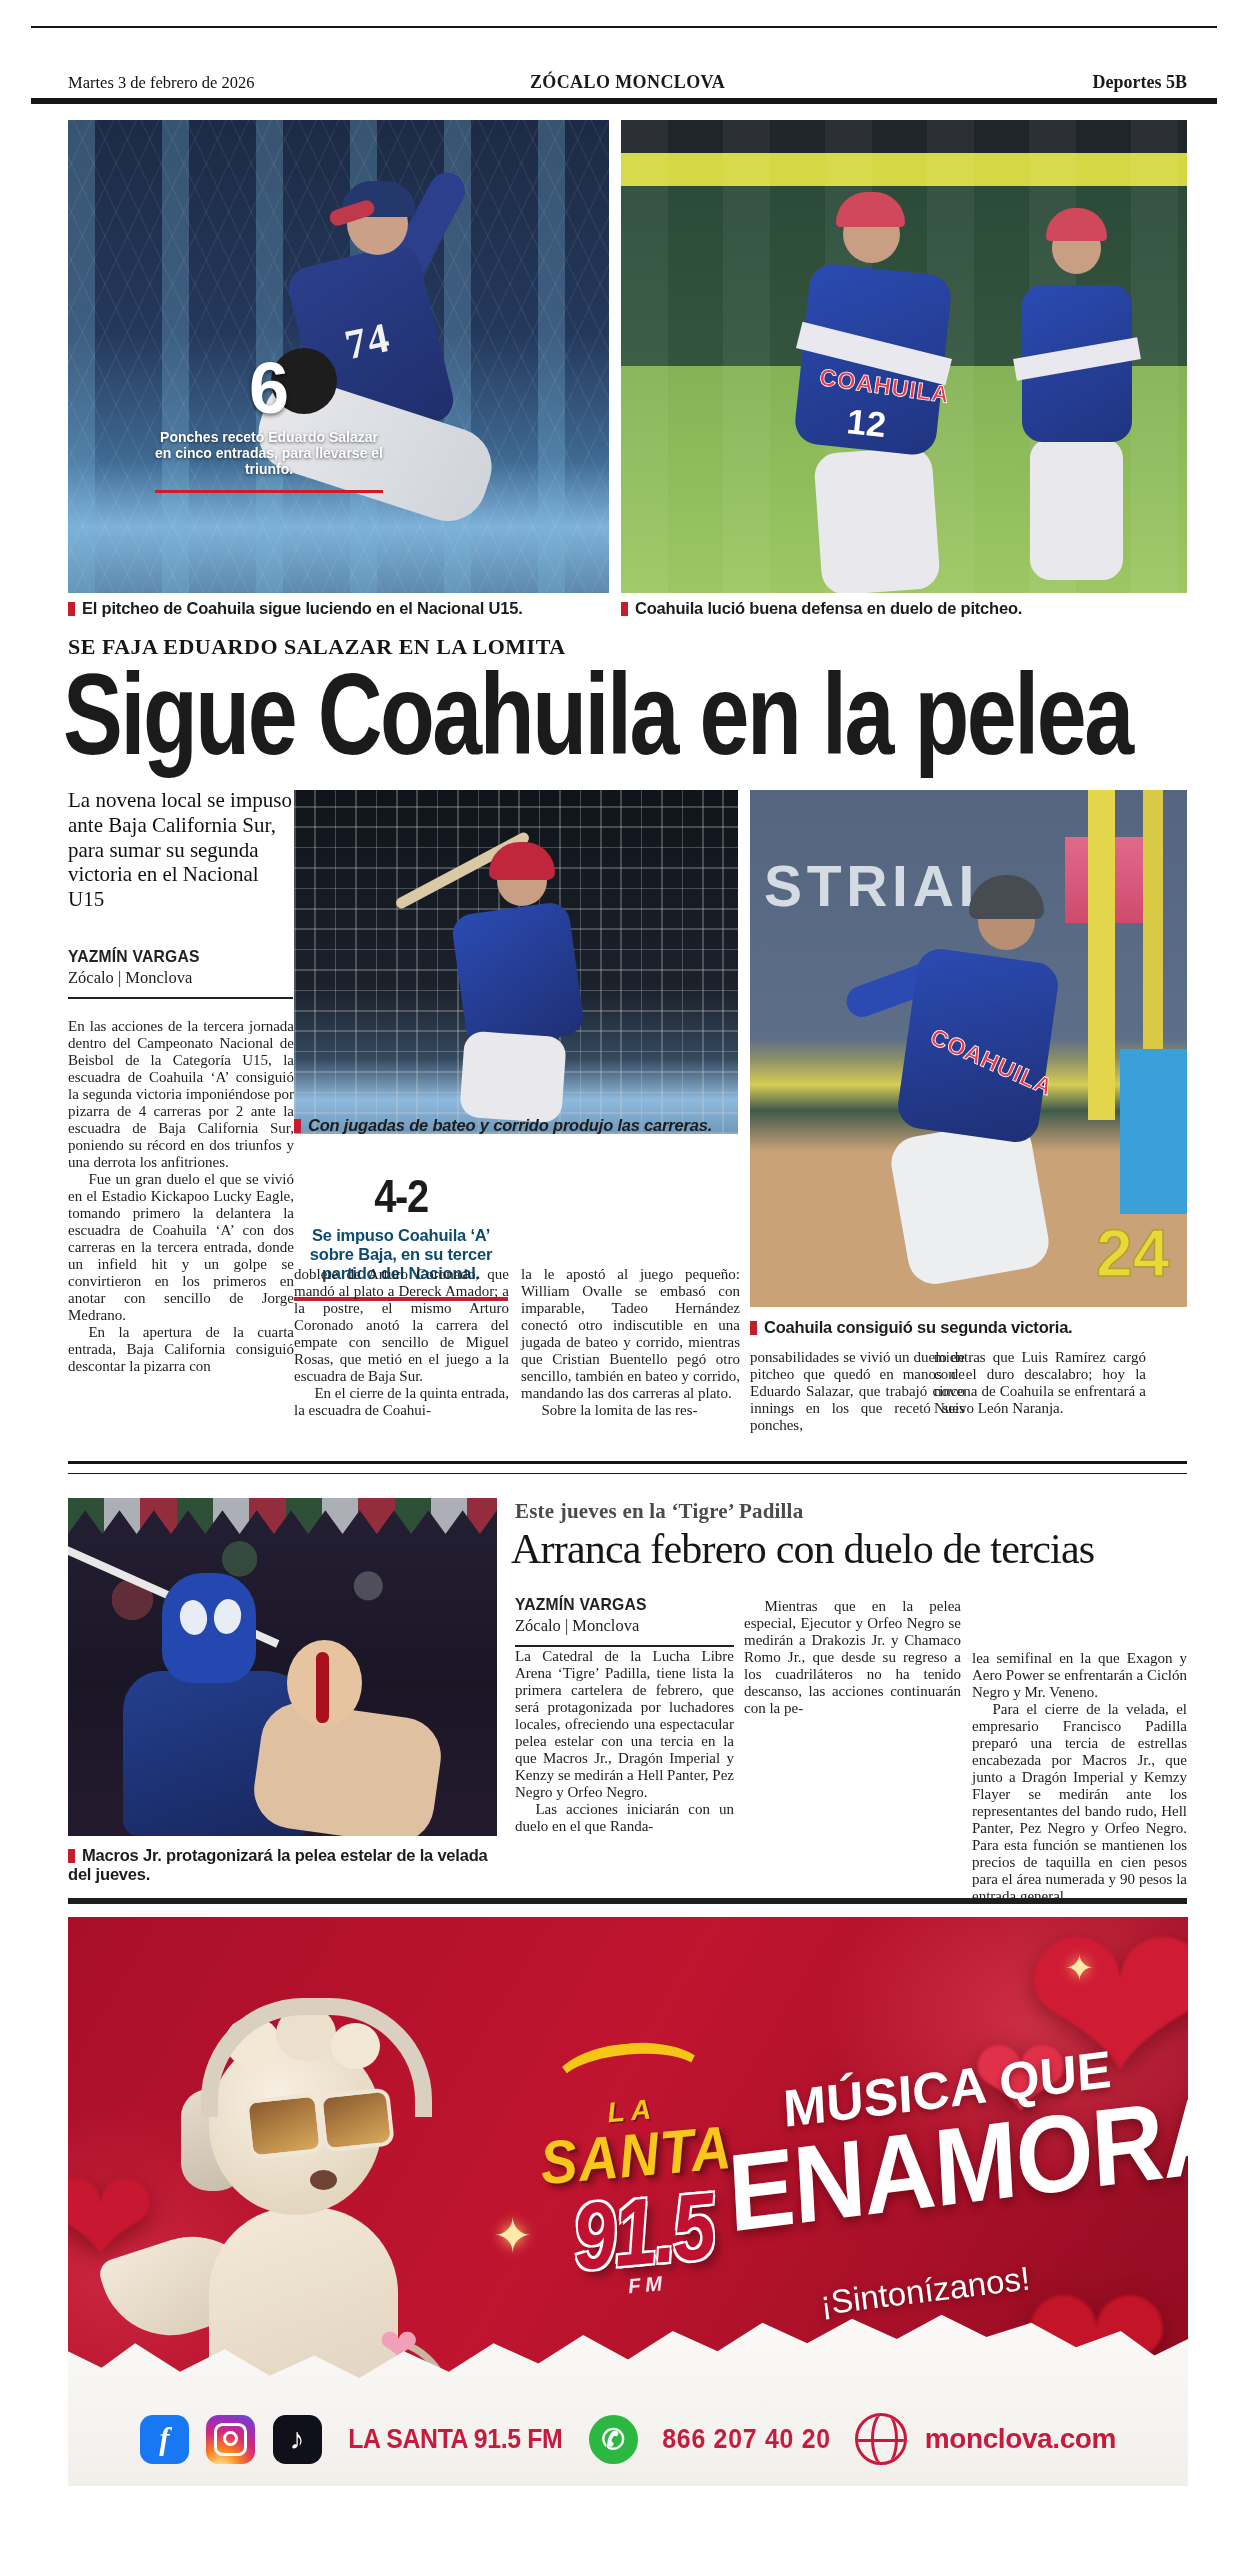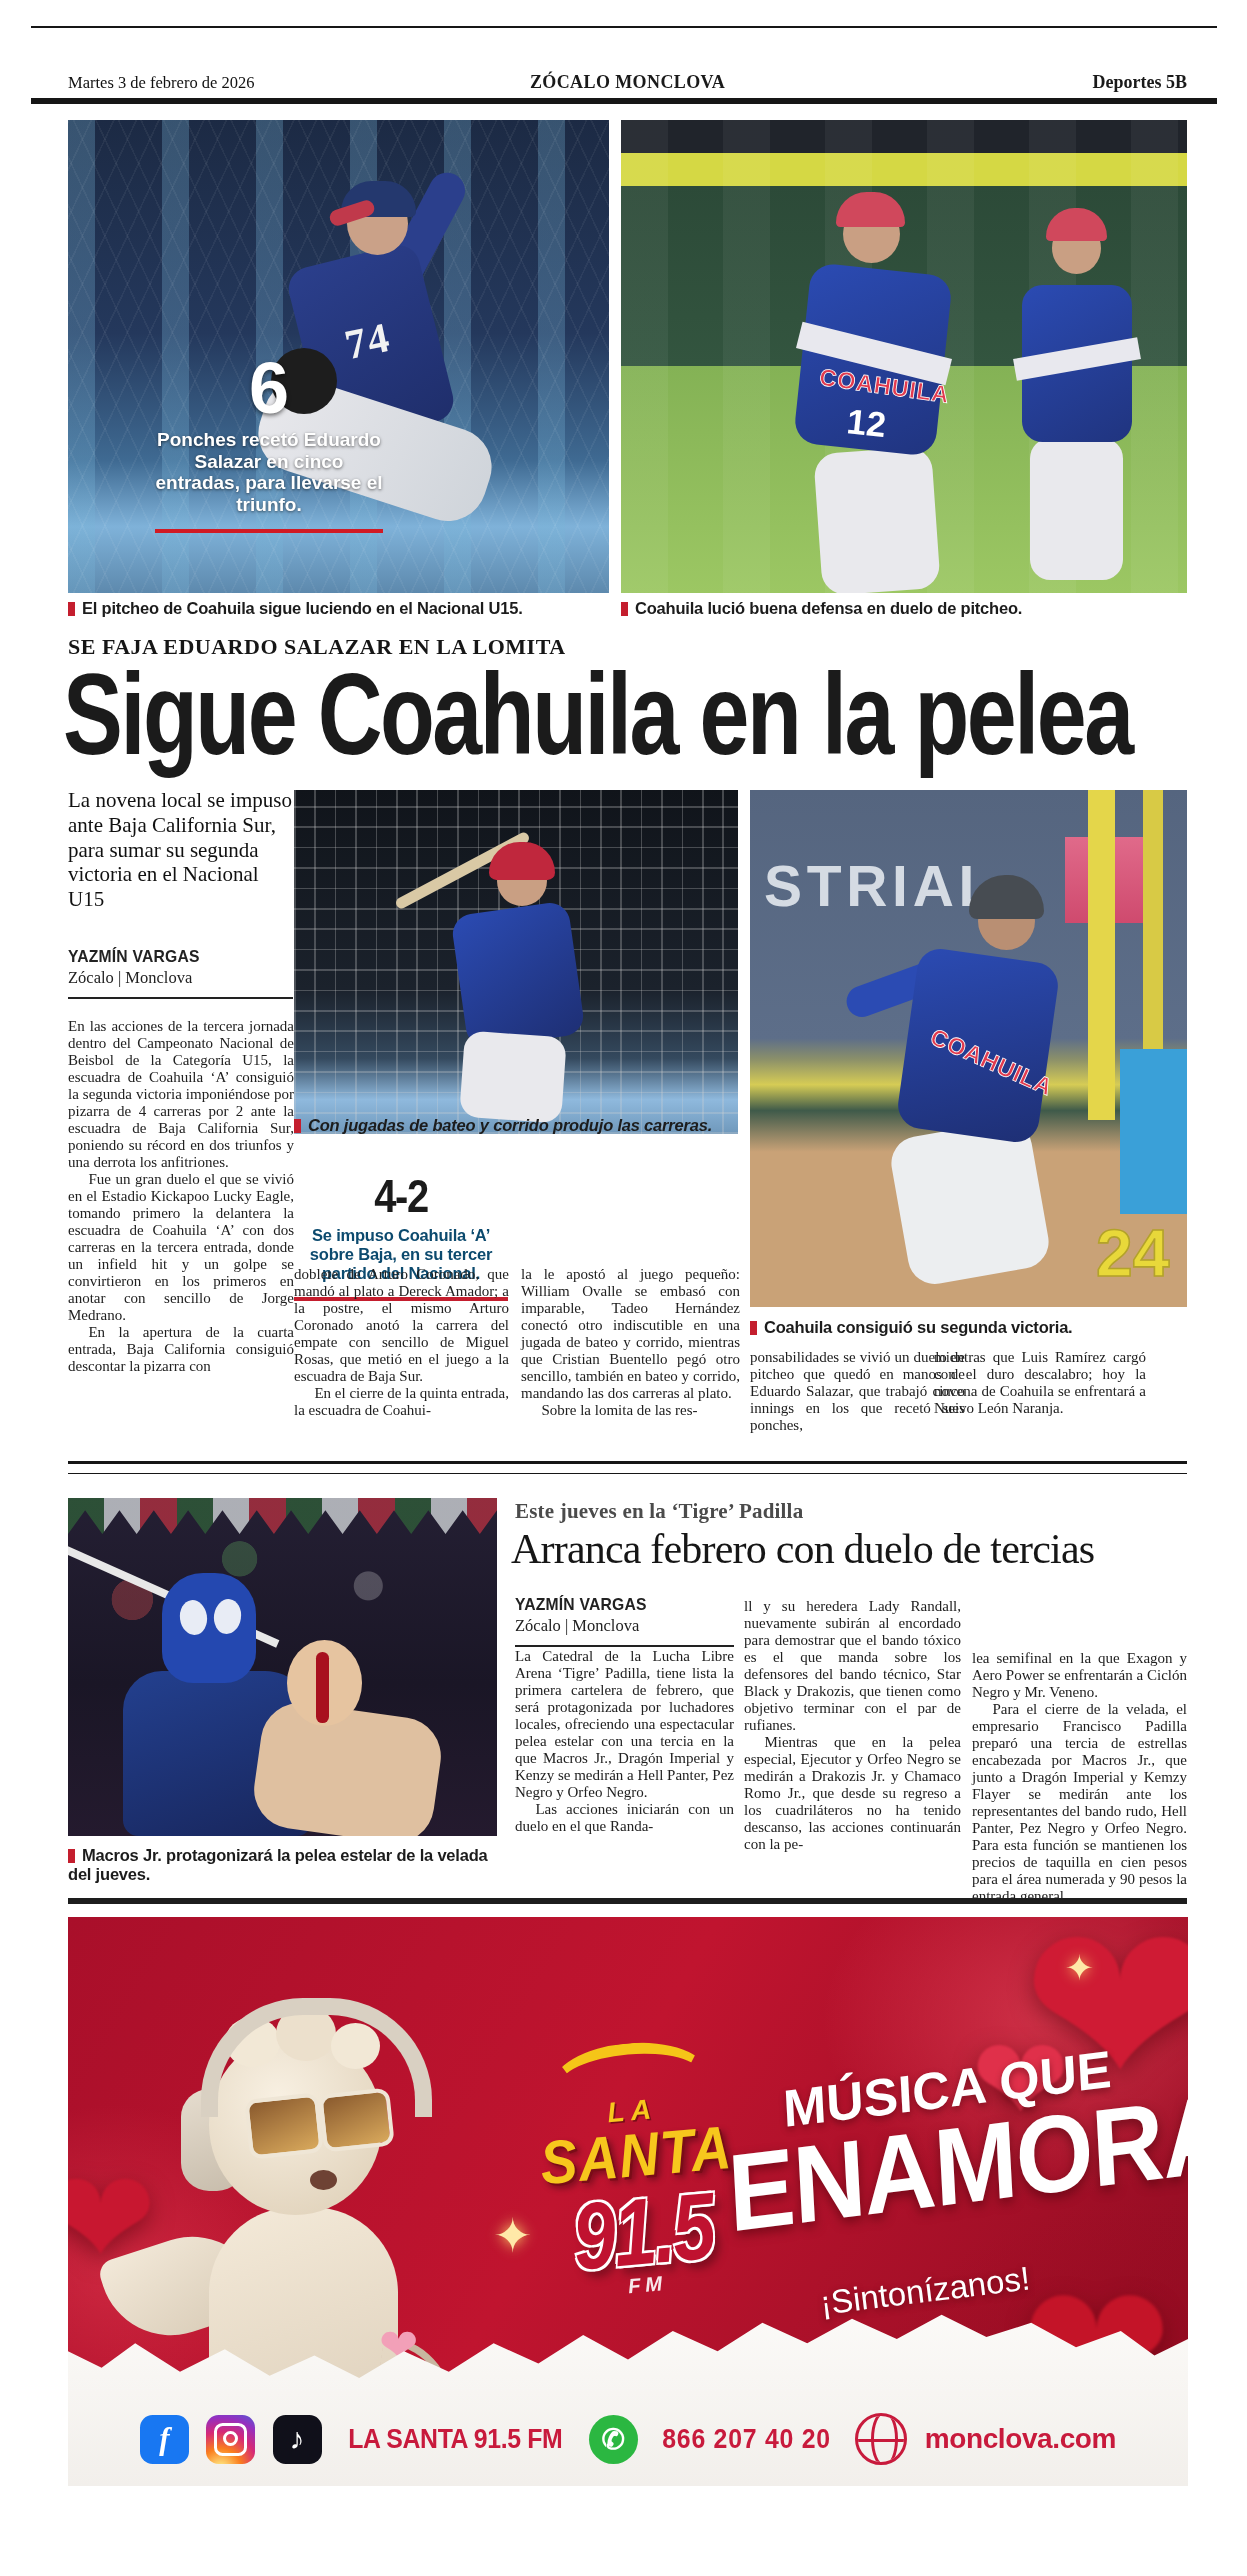--- a/index.html
+++ b/index.html
@@ -95,21 +95,21 @@
   .w-blood{left:248px;top:154px;width:12.6px;height:71px;background:#a8101e;border-radius:6.3px;}
   .w-opp-body{left:189px;top:212px;width:181px;height:126px;background:#dfc0a0;border-radius:39px;transform:rotate(8deg);}
 
   
   .caption{font-family:"Liberation Sans",sans-serif;font-weight:bold;font-size:16.5px;color:#1c1c1c;letter-spacing:-0.2px;}
   .caption .tick{display:inline-block;width:7px;height:14px;background:#c41e2e;margin-right:7px;vertical-align:-1.6px;}
 
   
   .stat{left:83px;top:236px;width:236px;text-align:center;color:#fff;font-family:"Liberation Sans",sans-serif;}
   .stat-number{font-size:72px;font-weight:bold;line-height:.9;text-shadow:0 1.6px 4.7px rgba(0,0,0,.55);}
-  .stat-text{margin-top:7.9px;font-size:19px;font-weight:bold;line-height:1.15;text-shadow:0 0.8px 3.1px rgba(0,0,0,.6);}
+  .stat-text{margin-top:7.9px;font-size:14px;font-weight:bold;line-height:1.15;text-shadow:0 0.8px 3.1px rgba(0,0,0,.6);}
   .stat-rule{margin:12.6px auto 0;width:228px;height:3.9px;background:#d11a24;}
 
   .kicker1{left:68px;top:634px;font-weight:bold;font-size:22px;letter-spacing:0.5px;color:#161616;}
   .headline1{left:63px;top:657px;width:1148px;font-family:"Liberation Sans",sans-serif;font-weight:bold;
              font-size:115px;line-height:1.0;letter-spacing:-3.1px;color:#1b1b1b;
              transform:scaleX(.78);transform-origin:left top;white-space:nowrap;}
 
   .lead{left:68px;top:788px;width:225px;font-size:21px;line-height:1.18;color:#111;}
   .byline-author{font-family:"Liberation Sans",sans-serif;font-weight:bold;font-size:15.7px;letter-spacing:0.2px;color:#222;}
   .byline-credit{font-size:16.5px;color:#222;margin-top:1.6px;}
@@ -344,21 +344,20 @@
   <div class="abs by2">
     <div class="byline-author">YAZMÍN VARGAS</div>
     <div class="byline-credit">Zócalo | Monclova</div>
     <div class="byline-rule"></div>
   </div>
   <div class="abs bodycol a2c1">
     <p>La Catedral de la Lucha Libre Arena ‘Tigre’ Padilla, tiene lista la primera cartelera de febrero, que será protagonizada por luchadores locales, ofreciendo una espectacular pelea estelar con una tercia en la que Macros Jr., Dragón Imperial y Kenzy se medirán a Hell Panter, Pez Negro y Orfeo Negro.</p>
     <p class="ind">Las acciones iniciarán con un duelo en el que Randa-</p>
   </div>
   <div class="abs bodycol a2c2">
-    <p>ll y su heredera Lady Randall, nuevamente subirán al encordado para demostrar que el bando tóxico es el que manda sobre los defensores del bando técnico, Star Black y Drakozis, que tienen como objetivo terminar con el par de rufianes.</p>
     <p class="ind">Mientras que en la pelea especial, Ejecutor y Orfeo Negro se medirán a Drakozis Jr. y Chamaco Romo Jr., que desde su regreso a los cuadriláteros no ha tenido descanso, las acciones continuarán con la pe-</p>
   </div>
   <div class="abs bodycol a2c3">
     <p>lea semifinal en la que Exagon y Aero Power se enfrentarán a Ciclón Negro y Mr. Veneno.</p>
     <p class="ind">Para el cierre de la velada, el empresario Francisco Padilla preparó una tercia de estrellas encabezada por Macros Jr., que junto a Dragón Imperial y Kemzy Flayer se medirán ante los representantes del bando rudo, Hell Panter, Pez Negro y Orfeo Negro. Para esta función se mantienen los precios de taquilla en cien pesos para el área numerada y 90 pesos la entrada general.</p>
   </div>
 
   <div class="abs rule-ad"></div>
 
   <div class="abs ad">

